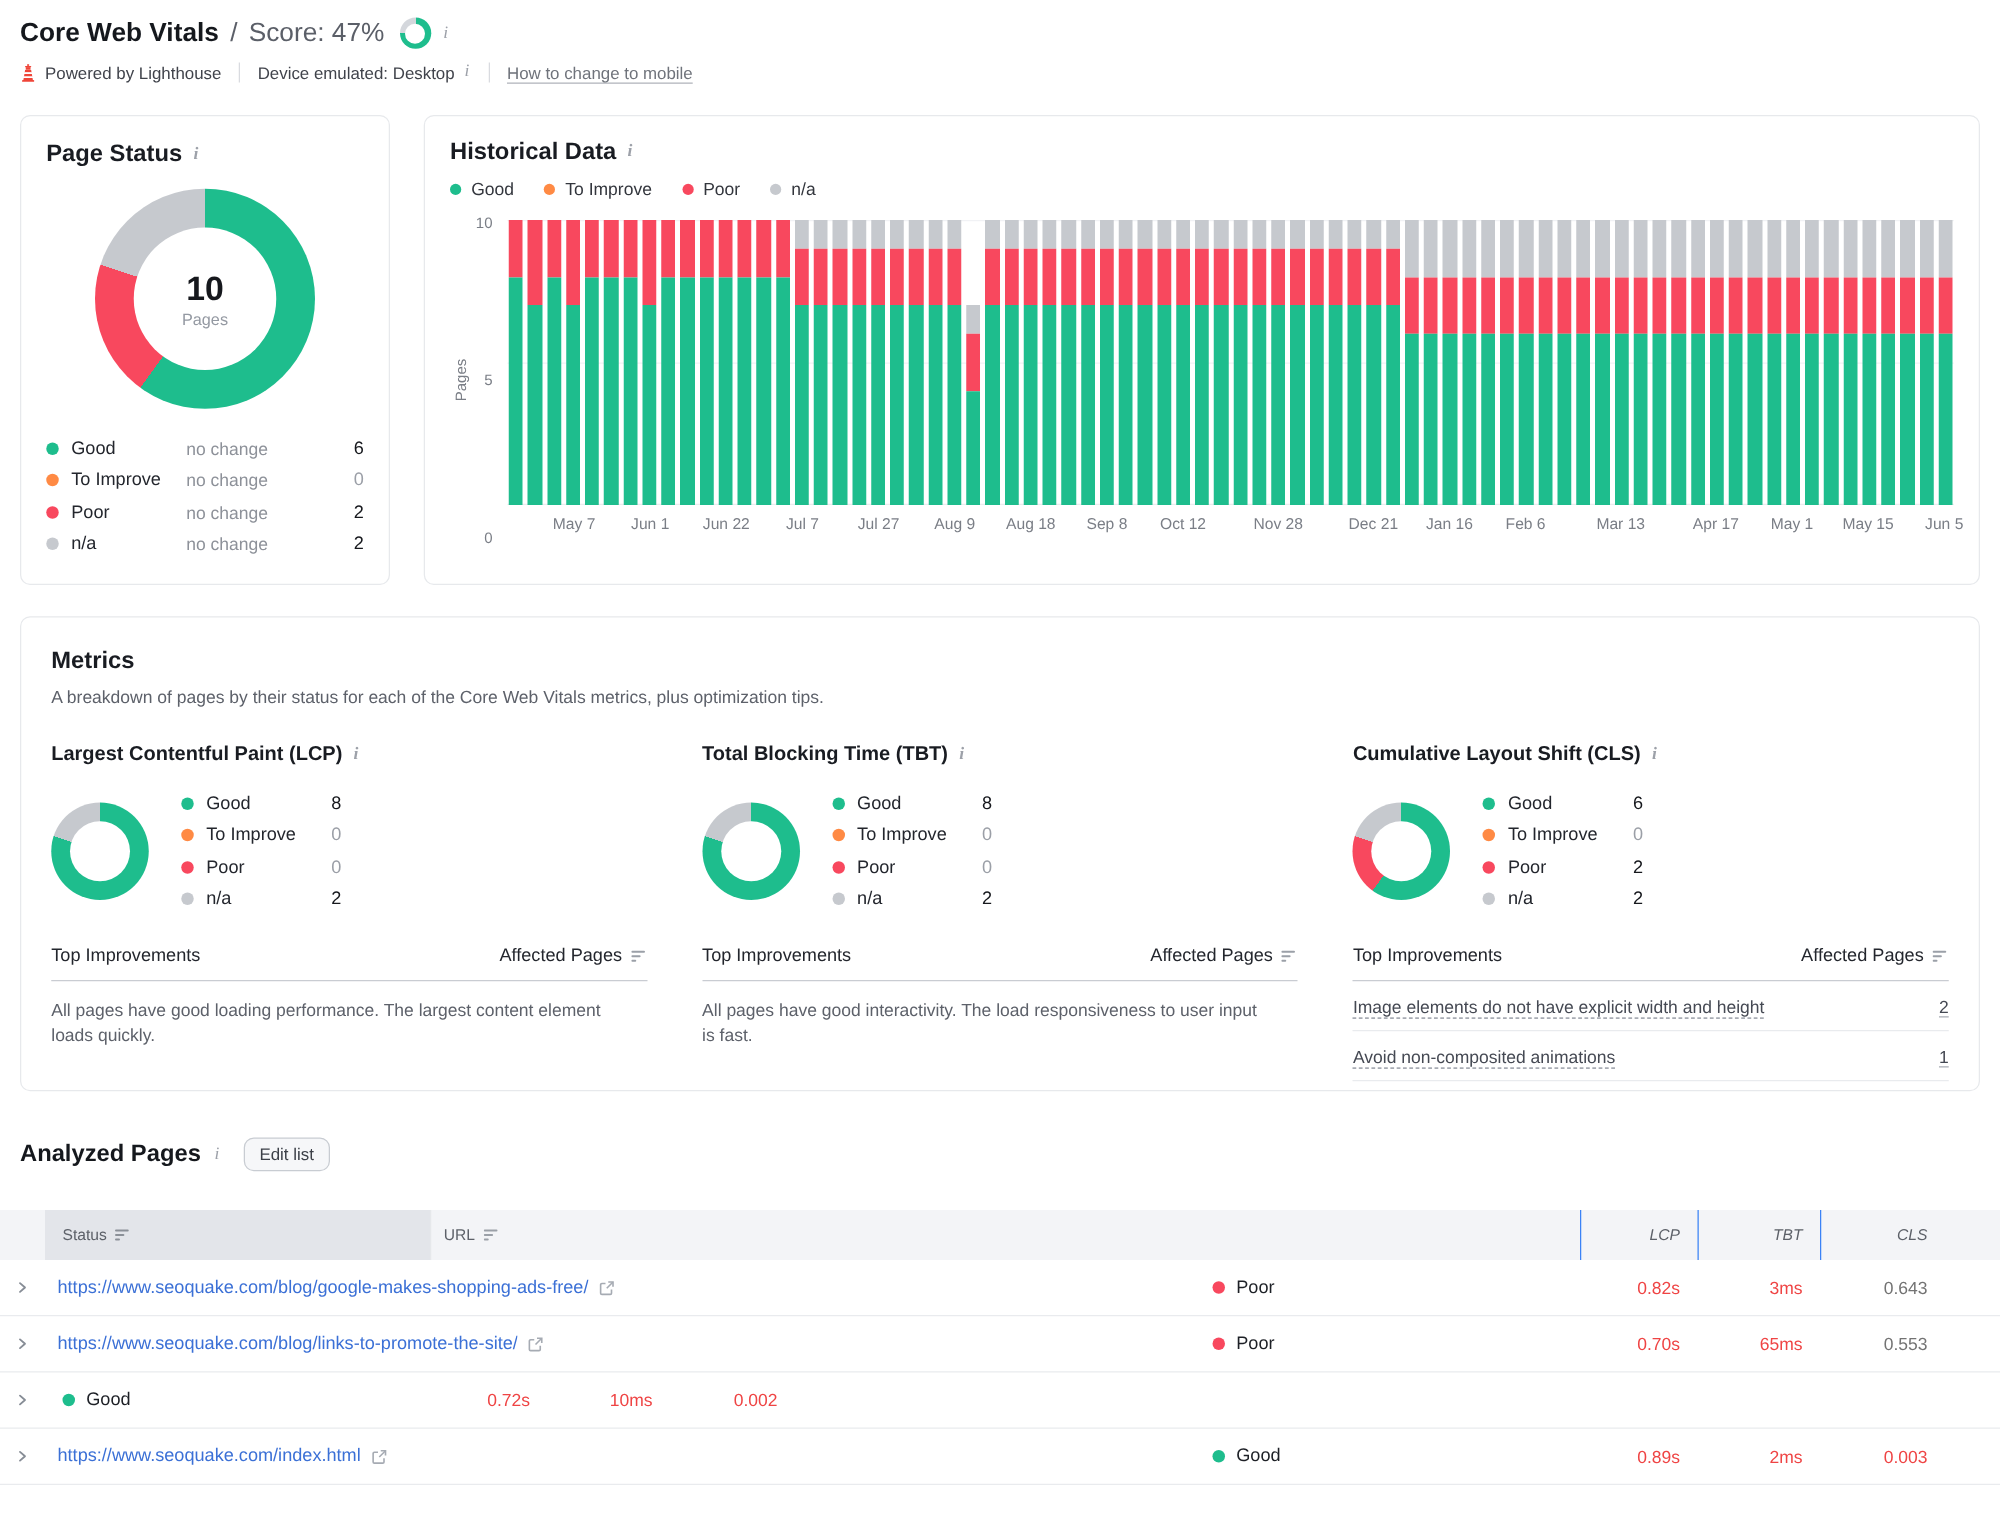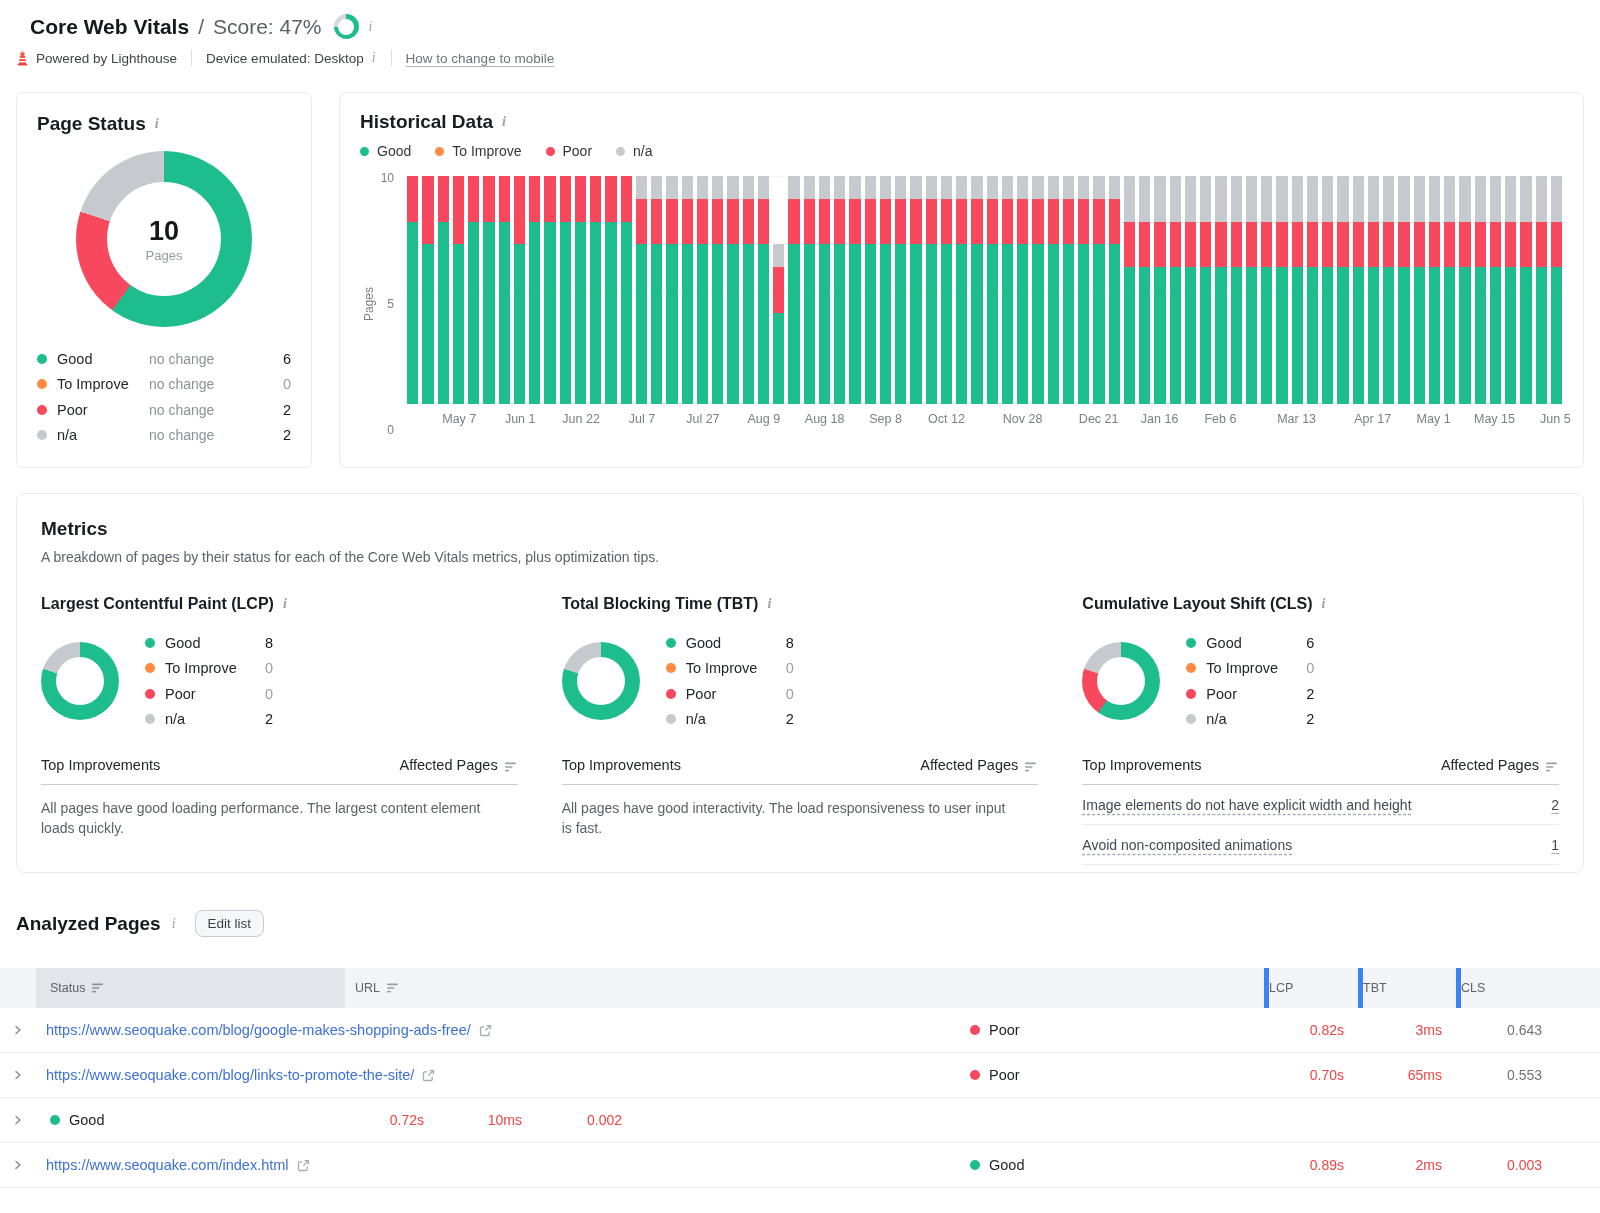--- a/index.html
+++ b/index.html
@@ -2,21 +2,21 @@
 <html><head>
 <meta charset="utf-8">
 <style>
   * { box-sizing: border-box; }
   body {
     margin: 0; width: 1600px; height: 1213px; background: #fff;
     font-family: "Liberation Sans", "DejaVu Sans", sans-serif;
     color: #1a1d23; overflow: hidden; position: relative;
   }
   .header { padding: 14px 16px 0; }
-  .title-row { display: flex; align-items: center; gap: 9px; margin-left: 14px; }
+  .title-row { display: flex; align-items: center; gap: 9px; }
   .h1 { font-size: 21px; font-weight: 700; color: #15181d; }
   .score-sep, .score { font-size: 21px; color: #5b5f68; font-weight: 400; }
   .score-ring { width: 25px; height: 25px; border-radius: 50%; position: relative; margin-left: 3px; }
   .score-ring::after { content: ""; position: absolute; inset: 4.5px; background: #fff; border-radius: 50%; }
   .info-i { font-family: "Liberation Serif", "DejaVu Serif", serif; font-style: italic; color: #9da1a9;
     font-size: 14px; line-height: 1; cursor: pointer; padding: 0 1px; }
   .subrow { margin-top: 11px; display: flex; align-items: center; font-size: 13.5px; color: #40434b; }
   .subrow .grp { display: flex; align-items: center; gap: 7px; }
   .vsep { width: 1px; height: 16px; background: #d9dbe0; margin: 0 14px; }
   .mobile-link { color: #6f737b; text-decoration-line: underline; text-decoration-color: #b0b3ba; text-underline-offset: 3px; cursor: pointer; }
@@ -64,42 +64,42 @@
   .metric-title { font-size: 16px; font-weight: 700; color: #191c22; display: flex; align-items: center; gap: 8px; }
   .metric-top { display: flex; align-items: center; margin-top: 17px; }
   .m-donut { width: 78px; height: 78px; border-radius: 50%; position: relative; flex: none; }
   .m-hole { position: absolute; inset: 15px; background: #fff; border-radius: 50%; }
   .m-legend { margin-left: 26px; flex: 1; }
   .m-legend-row { display: flex; align-items: center; height: 25.5px; font-size: 14.5px; }
   .m-l-label { margin-left: 10px; width: 100px; color: #23262d; }
   .m-l-value { color: #16181d; }
   .imp-header { display: flex; justify-content: space-between; align-items: center; margin-top: 25px;
     padding-bottom: 11px; border-bottom: 1px solid #c9ccd2; font-size: 14.5px; color: #23262d; }
-  .imp-right { display: flex; align-items: flex-end; gap: 7px; cursor: pointer; }
+  .imp-right { display: flex; align-items: center; gap: 7px; cursor: pointer; }
   .imp-note { margin-top: 13px; font-size: 14px; color: #5d616a; line-height: 1.45; padding-right: 26px; }
   .imp-row { display: flex; justify-content: space-between; align-items: center; padding: 12px 0 11px;
     border-bottom: 1px solid #e9ebee; font-size: 14px; }
   .imp-link { color: #454953; text-decoration-line: underline; text-decoration-style: dashed;
     text-decoration-color: #a8acb4; text-underline-offset: 4px; cursor: pointer; }
   .imp-count { color: #454953; text-decoration-line: underline; text-decoration-color: #a8acb4;
     text-underline-offset: 3px; cursor: pointer; }
 
   .analyzed-head { display: flex; align-items: center; gap: 10px; margin: 37px 16px 0; }
   .analyzed-title { font-size: 19px; font-weight: 700; color: #15181d; }
   .edit-btn { margin-left: 8px; font-size: 13.5px; color: #3c4048; background: #f6f7f9;
     border: 1px solid #c8ccd2; border-radius: 8px; padding: 5px 12px; cursor: pointer;
     font-family: "Liberation Sans", sans-serif; }
 
   .table { margin-top: 31px; }
   .thead { display: flex; align-items: stretch; height: 40px; background: #f3f4f7; font-size: 12.5px; color: #5d6169; }
   .th { display: flex; align-items: center; }
   .th-expander { width: 36px; }
   .th-url { flex: 1; gap: 7px; padding-left: 10px; border-left: 1px solid #e6e8eb; cursor: pointer; }
   .th-status { width: 308px; background: #e3e5ea; gap: 7px; padding-left: 14px; cursor: pointer; }
-  .th-metric { border-left: 5px solid #3b82f6; cursor: pointer; }
+  .th-metric { justify-content: flex-end; border-left: 1px solid #3b82f6; cursor: pointer; font-style: italic; }
   .w-lcp { width: 94px; padding-right: 14px; }
   .w-tbt { width: 98px; padding-right: 14px; }
   .w-cls { width: 144px; padding-right: 58px; }
   .trow { display: flex; align-items: center; height: 45px; border-bottom: 1px solid #e9ebee; }
   .td-expander { width: 36px; display: flex; justify-content: center; cursor: pointer; }
   .td-url { flex: 1; padding-left: 10px; display: flex; align-items: center; gap: 8px; min-width: 0; }
   .url-link { color: #3b70d6; font-size: 14.5px; text-decoration: none; cursor: pointer;
     white-space: nowrap; overflow: hidden; text-overflow: ellipsis; }
   .td-status { width: 308px; display: flex; align-items: center; gap: 9px; padding-left: 14px; }
   .status-text { font-size: 14.5px; color: #1d2026; }

